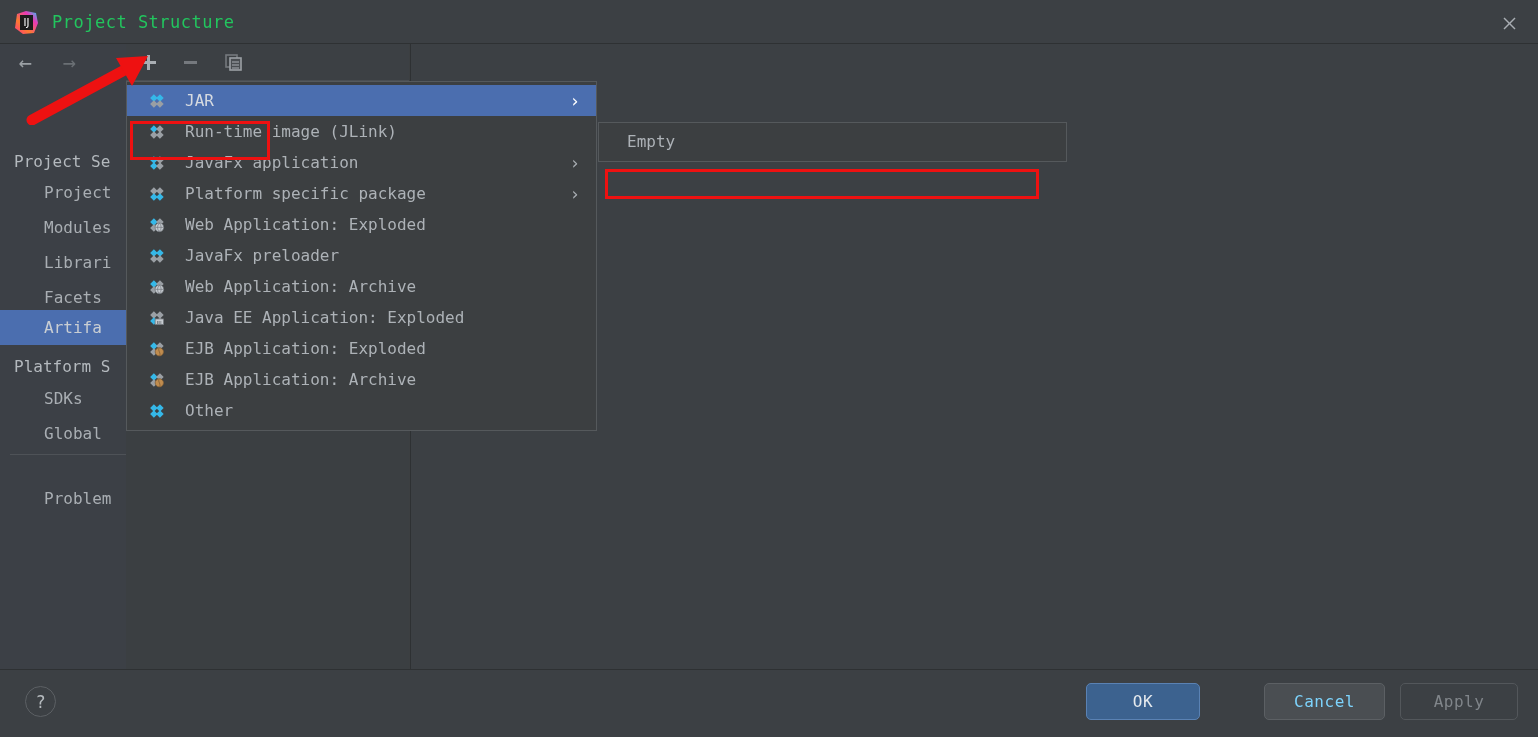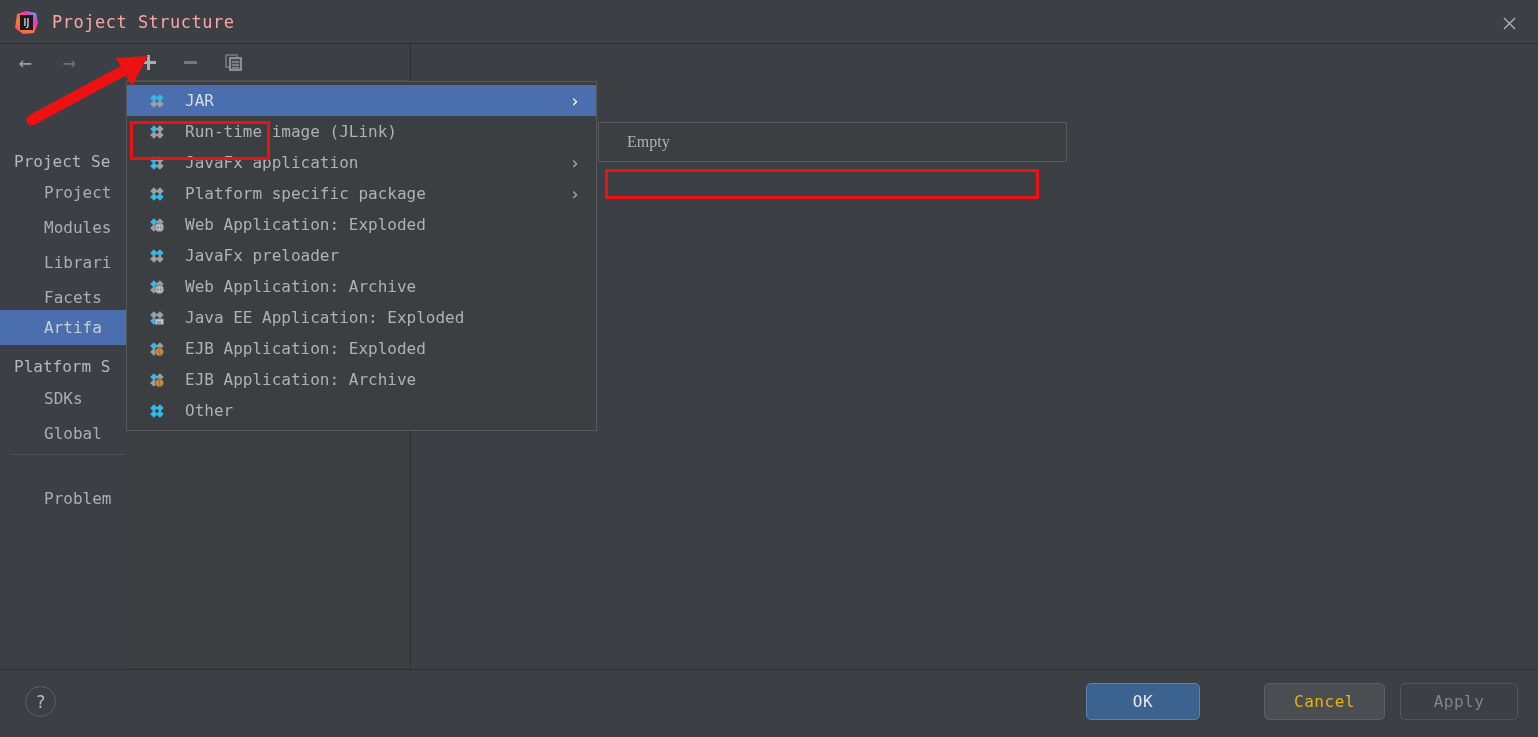--- a/index.html
+++ b/index.html
@@ -15,21 +15,21 @@
   .titlebar {
     position: absolute; left:0; top:0; width:1538px; height:44px;
     background:#3C4044;
     border-bottom:1px solid #2E3133;
   }
   .titlebar .logo {
     position:absolute; left:14px; top:10px; width:25px; height:25px;
   }
   .titlebar .title {
     position:absolute; left:52px; top:10px;
-    font-size:17px; color:#fca5a5; letter-spacing:0.5px;
+    font-size:17px; color:#22c55e; letter-spacing:0.5px;
     line-height:25px;
   }
   .titlebar .closebtn {
     position:absolute; right:14px; top:8px; width:30px; height:30px;
     display:flex; align-items:center; justify-content:center;
     cursor:pointer;
   }
 
   
   .sidebar {
@@ -107,21 +107,21 @@
     display:flex; align-items:center; justify-content:center;
     font-size:16px; border-radius:5px; cursor:pointer;
     letter-spacing:0.5px;
   }
   .dlgbtn.ok {
     left:1086px; width:114px;
     background:#3C628F; border:1px solid #5A82B4; color:#E6EAEE;
   }
   .dlgbtn.cancel {
     left:1264px; width:121px;
-    background:#4A4E52; border:1px solid #5C6064; color:#eab308;
+    background:#4A4E52; border:1px solid #5C6064; color:#7dd3fc;
   }
   .dlgbtn.apply {
     left:1400px; width:118px;
     background:#3C4044; border:1px solid #53575B; color:#80858A;
   }
 
   
   .menu {
     position:absolute; left:126px; top:81px; width:471px;
     background:#3C3F41;
@@ -153,21 +153,20 @@
   }
   .mi.selected .arrow { color:#FFFFFF; }
 
   
   .submenu {
     position:absolute; left:598px; top:122px; width:469px;
     background:#3C3F41;
     border:1px solid #55595C;
     z-index:45;
     padding:3px 0 4px 0;
-    font-family:Liberation Serif, serif;
   }
   .smi {
     height:31px; display:flex; align-items:center;
     font-size:16px; color:#ADB2B7;
     padding-left:28px; cursor:pointer; white-space:nowrap;
   }
   .smi.selected { background:#4B6EAF; color:#D5DAE0; }
 
   
   .anno-box {

